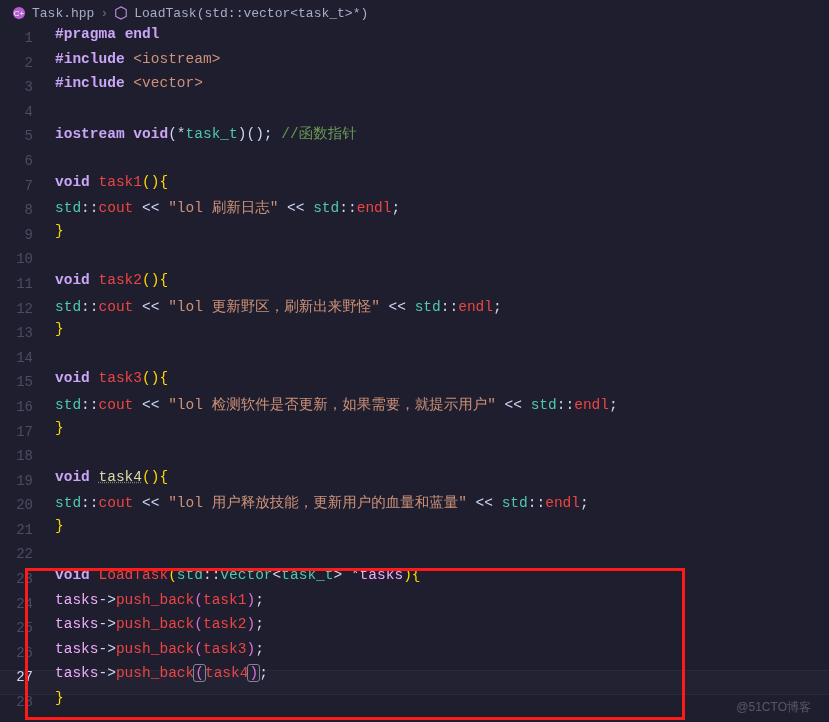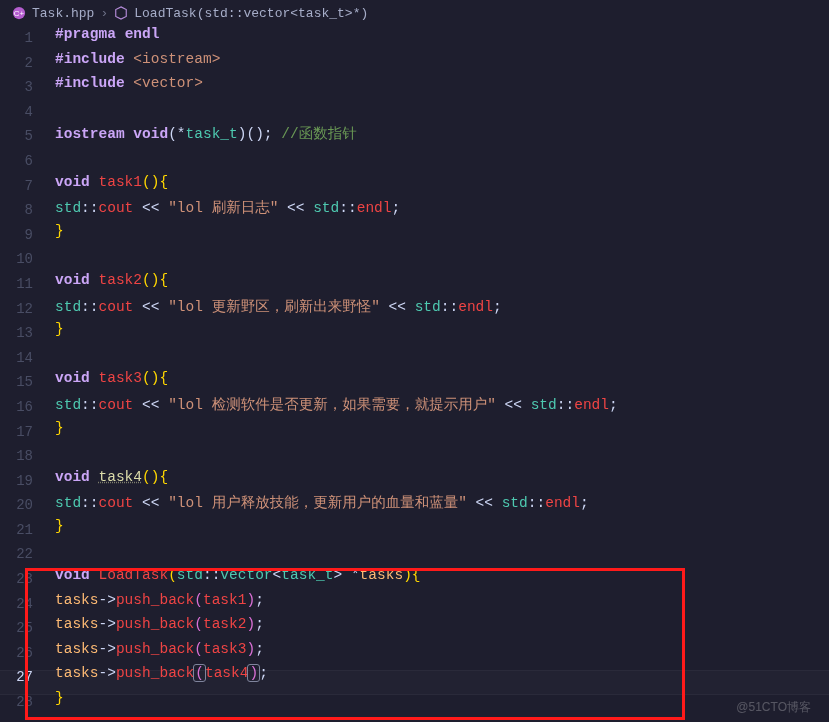--- a/index.html
+++ b/index.html
@@ -33,21 +33,21 @@
 .ln.cur { color:#cdd6f4; }
 .txt { flex:1; }
 .kw { color:#cba6f7;font-weight:bold; }
 .fn { color:#ef4444;font-family:Liberation Mono, monospace; }
 .fn-title { color:#dcdcaa; text-decoration: underline dotted rgba(220,220,170,0.5); }
 .typ { color:#4ec9b0; }
 .str { color:#ce9178; }
 .cmt { color:#6a9955; }
 .ns { color:#4ec9b0; }
 .var { color:#ef4444; }
-.ptr { color:#fdba74; }
+.ptr { color:#f0abfc; }
 .br { color:#ffd700; }
 .br2 { color:#da70d6; }
 .highlight-box {
   position:absolute;
   border:3px solid #ff1a1a;
   left:25px;
   top:568px;
   width:660px;
   height:152px;
   pointer-events:none;

